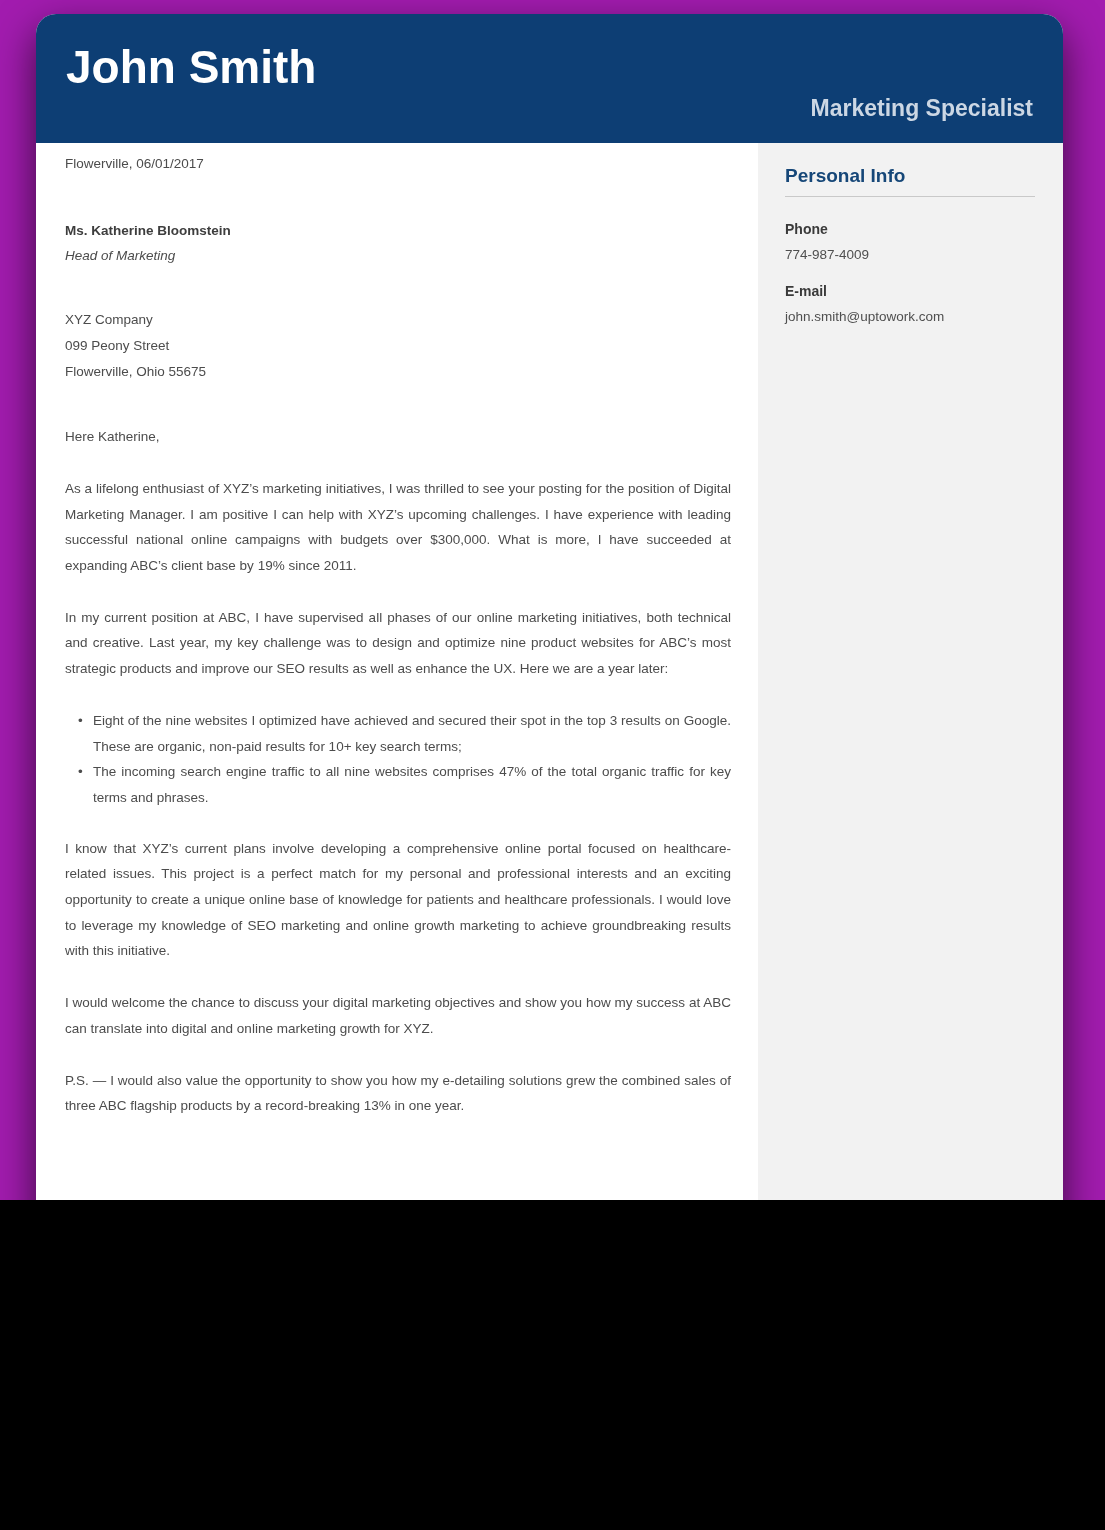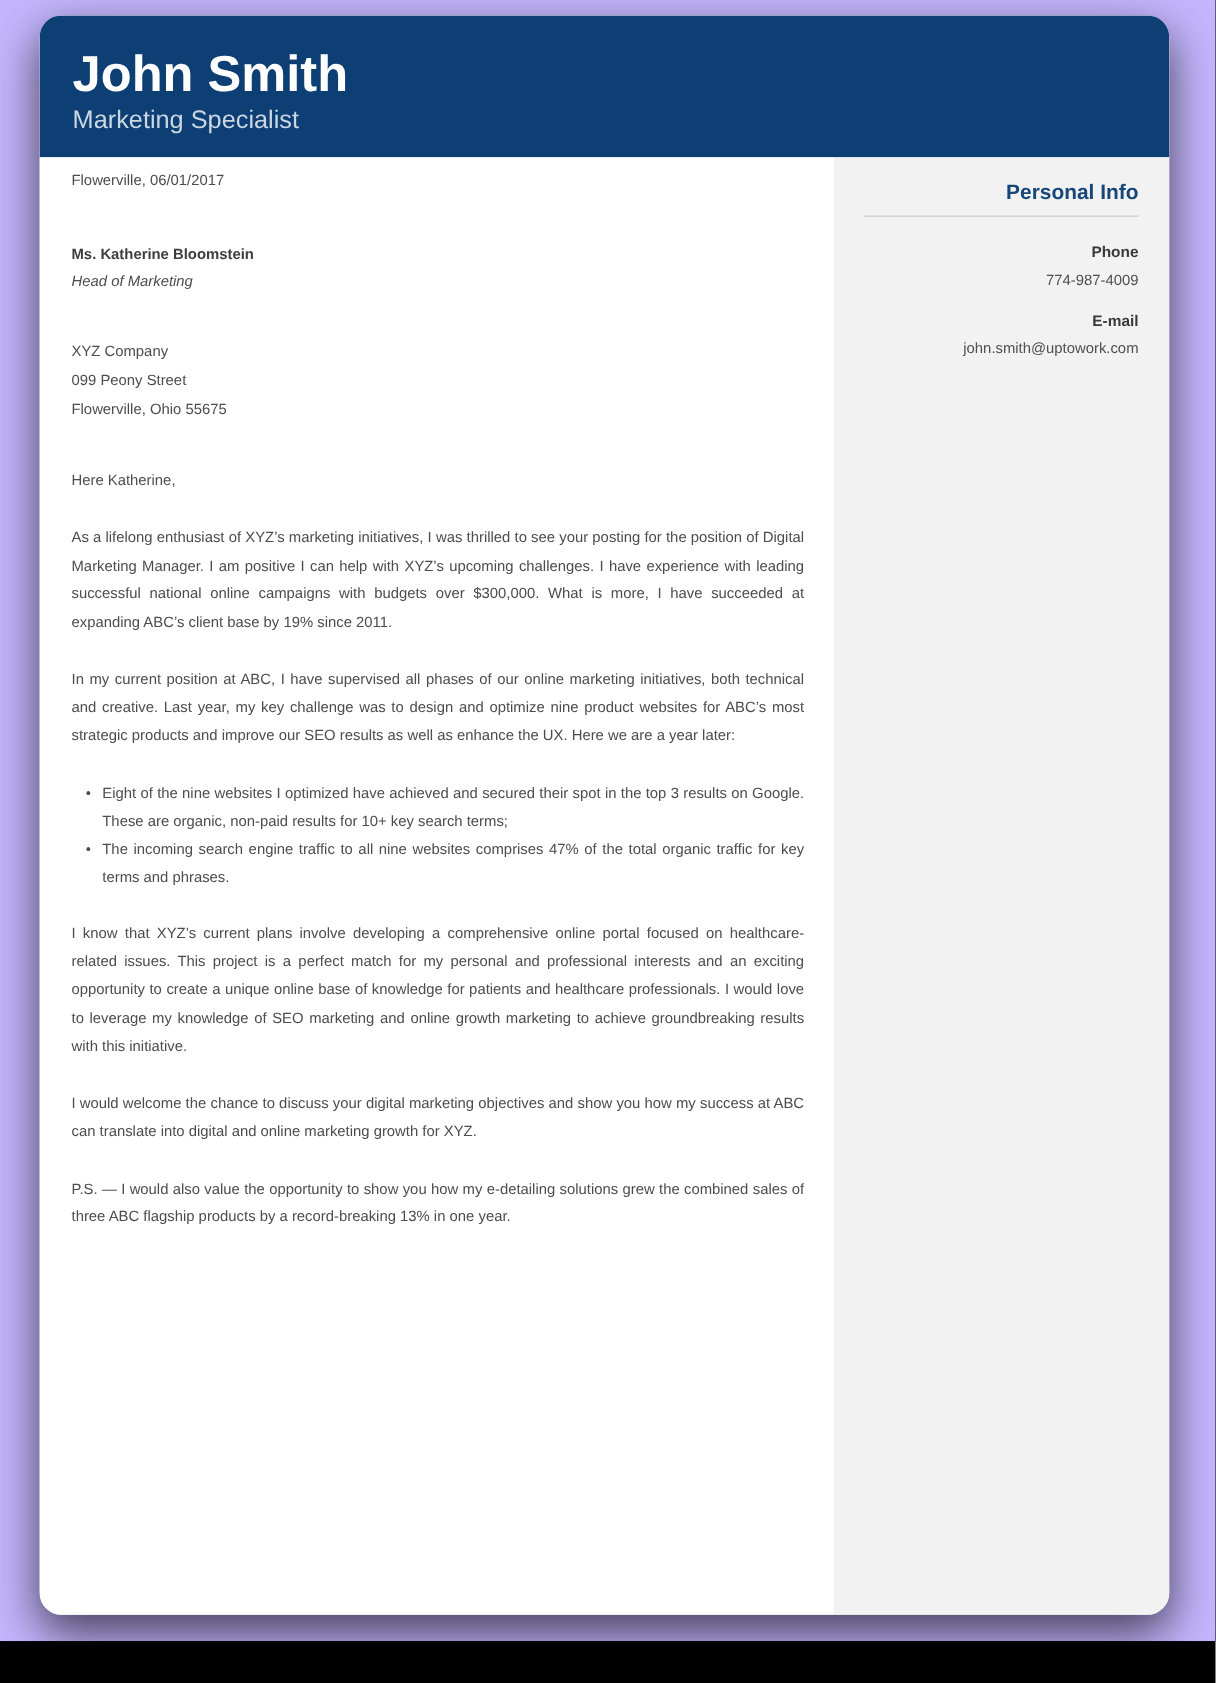--- a/index.html
+++ b/index.html
@@ -4,22 +4,22 @@
 <style>
   html, body {
     margin: 0;
     padding: 0;
     background: #000000;
     font-family: "Liberation Sans", sans-serif;
   }
   .stage {
     position: relative;
     width: 1105px;
-    height: 1492px;
-    background: #c4b5fd;
+    height: 1200px;
+    background: #a21caf;
     overflow: hidden;
   }
   .card {
     position: absolute;
     left: 36px;
     top: 14px;
     width: 1027px;
     height: 1454px;
     border-radius: 20px;
     overflow: hidden;
@@ -40,22 +40,23 @@
     font-size: 46px;
     line-height: 50px;
     font-weight: 700;
     color: #ffffff;
   }
   .header .job-title {
     margin: 0;
     padding-top: 3px;
     font-size: 23px;
     line-height: 26px;
-    font-weight: 400;
+    font-weight: 700;
     color: #ccd7e4;
+    text-align: right;
   }
   .content-row {
     flex: 1;
     display: flex;
     min-height: 0;
   }
   .main {
     width: 722px;
     box-sizing: border-box;
     background: #ffffff;
@@ -89,21 +90,20 @@
     left: -15px;
     color: #4c4c4c;
   }
   .signoff-block { margin-bottom: 27px; text-align: left; }
   .postscript { margin-bottom: 0; }
   .sidebar {
     flex: 1;
     box-sizing: border-box;
     background: #f2f2f2;
     padding: 22px 28px 30px 27px;
-    text-align: right;
   }
   .sidebar .sidebar-title {
     margin: 0 0 19px 0;
     padding-bottom: 9px;
     font-size: 19px;
     font-weight: 700;
     color: #164778;
     border-bottom: 1px solid #c9c9c9;
   }
   .sidebar .field { margin-bottom: 10px; }

